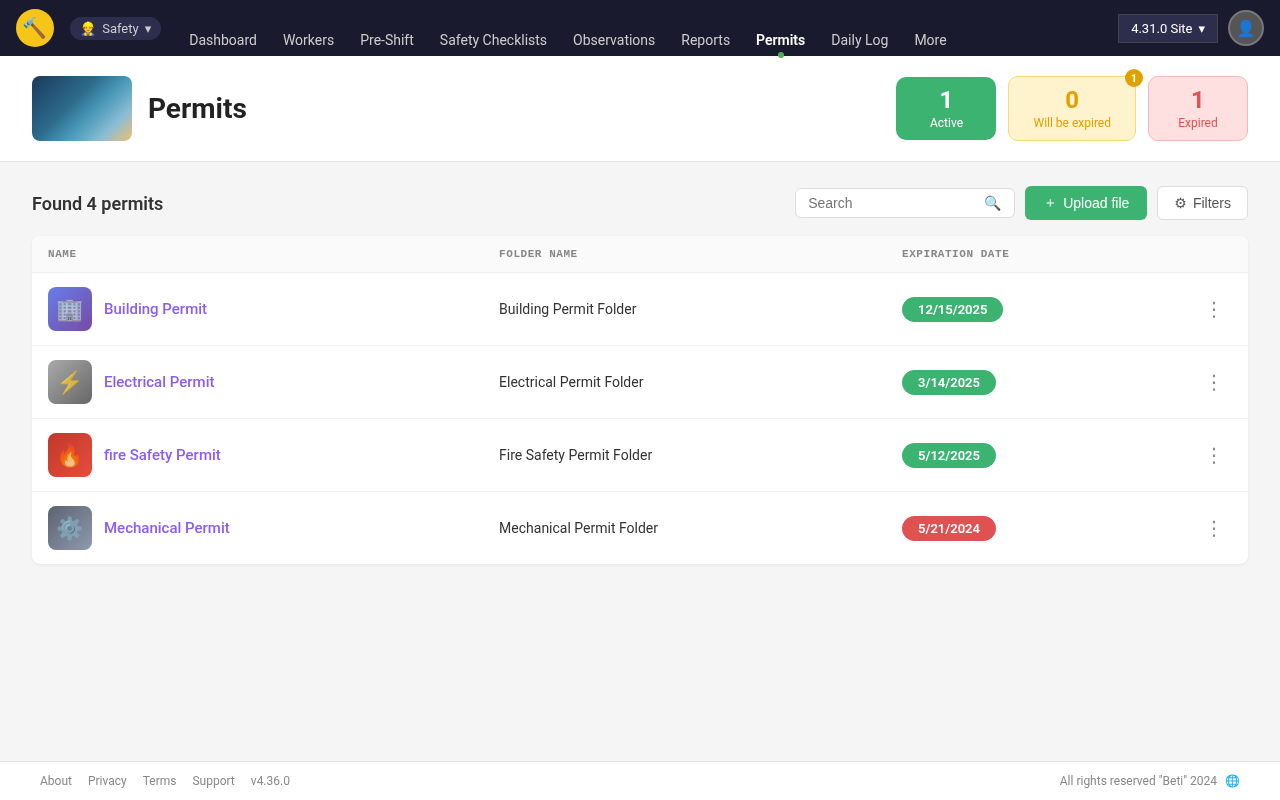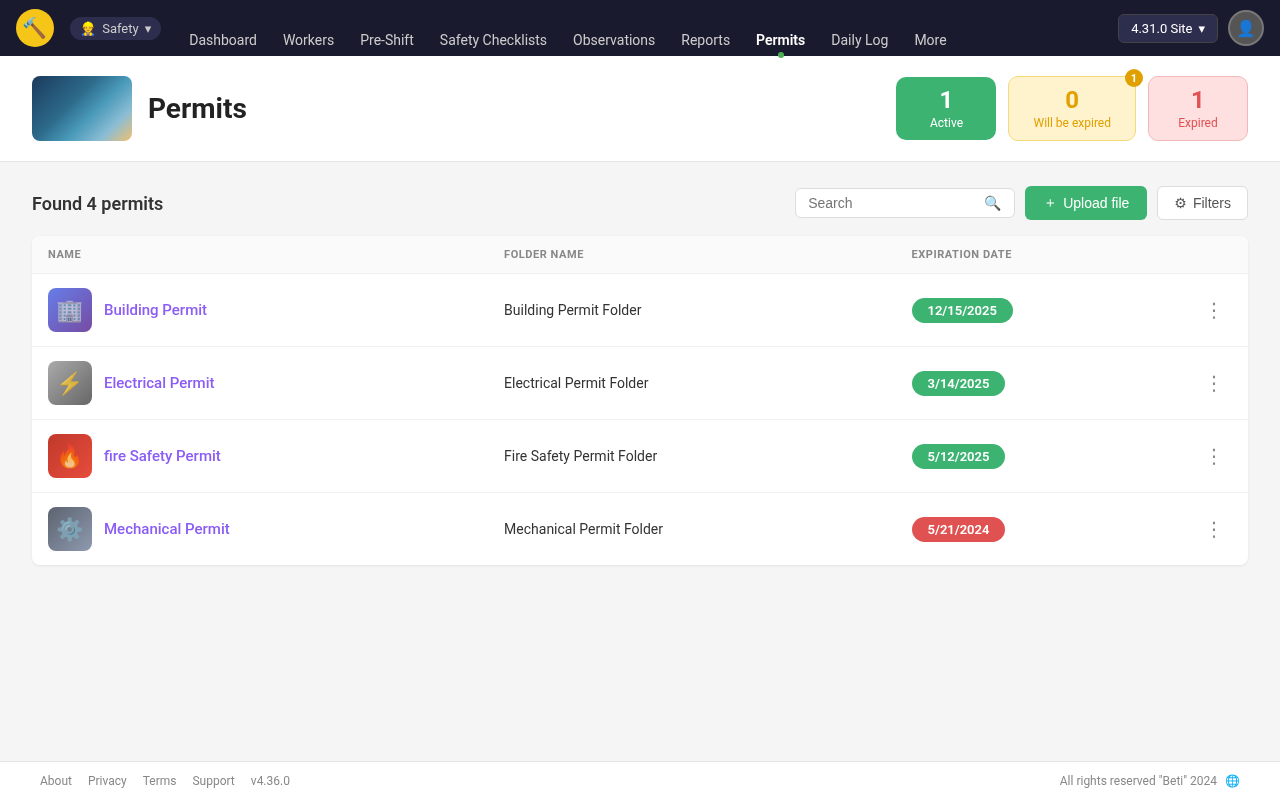--- a/index.html
+++ b/index.html
@@ -37,21 +37,21 @@
     }
     .nav-link.active { color: #fff; font-weight: 600; }
     .nav-link.permits-active { position: relative; }
     .nav-link.permits-active::after {
       content: '';
       position: absolute; bottom: -4px; left: 50%; transform: translateX(-50%);
       width: 6px; height: 6px; background: #4caf50; border-radius: 50%;
     }
     .nav-right { display: flex; align-items: center; gap: 10px; }
     .site-selector {
-      background: #2d2d4e; border: 1px solid #444; border-radius: 6px;
+      background: #2d2d4e; border: 1px solid #444; border-radius: 0;
       color: #fff; padding: 6px 12px; font-size: 13px; display: flex; align-items: center; gap: 6px; cursor: pointer; white-space: nowrap;
     }
     .avatar {
       width: 36px; height: 36px; border-radius: 50%; background: #555;
       border: 2px solid #777; overflow: hidden; display: flex; align-items: center; justify-content: center; color: #fff; font-size: 16px;
     }
 
     
     .main { flex: 1; padding: 0 32px 32px; background: #f5f5f5; }
 
@@ -105,21 +105,21 @@
     .btn-filters {
       background: #fff; color: #555; border: 1px solid #ddd; border-radius: 6px;
       padding: 8px 16px; font-size: 14px; cursor: pointer; display: flex; align-items: center; gap: 6px;
     }
 
     
     .permits-table { width: 100%; border-collapse: collapse; background: #fff; border-radius: 8px; overflow: hidden; box-shadow: 0 1px 3px rgba(0,0,0,0.07); }
     .permits-table th {
       text-align: left; padding: 12px 16px; font-size: 11px; font-weight: 700;
       color: #888; text-transform: uppercase; letter-spacing: 0.05em;
-      background: #fafafa; border-bottom: 1px solid #eee;
+      background: #fafafa; border-bottom: 1px solid #eee; font-family: Liberation Mono, monospace;
     }
     .permits-table td { padding: 14px 16px; border-bottom: 1px solid #f0f0f0; vertical-align: middle; }
     .permits-table tr:last-child td { border-bottom: none; }
     .permit-name-cell { display: flex; align-items: center; gap: 12px; }
     .permit-icon {
       width: 44px; height: 44px; border-radius: 8px; overflow: hidden;
       background: #888; flex-shrink: 0;
     }
     .permit-icon-inner {
       width: 100%; height: 100%; display: flex; align-items: center; justify-content: center;

